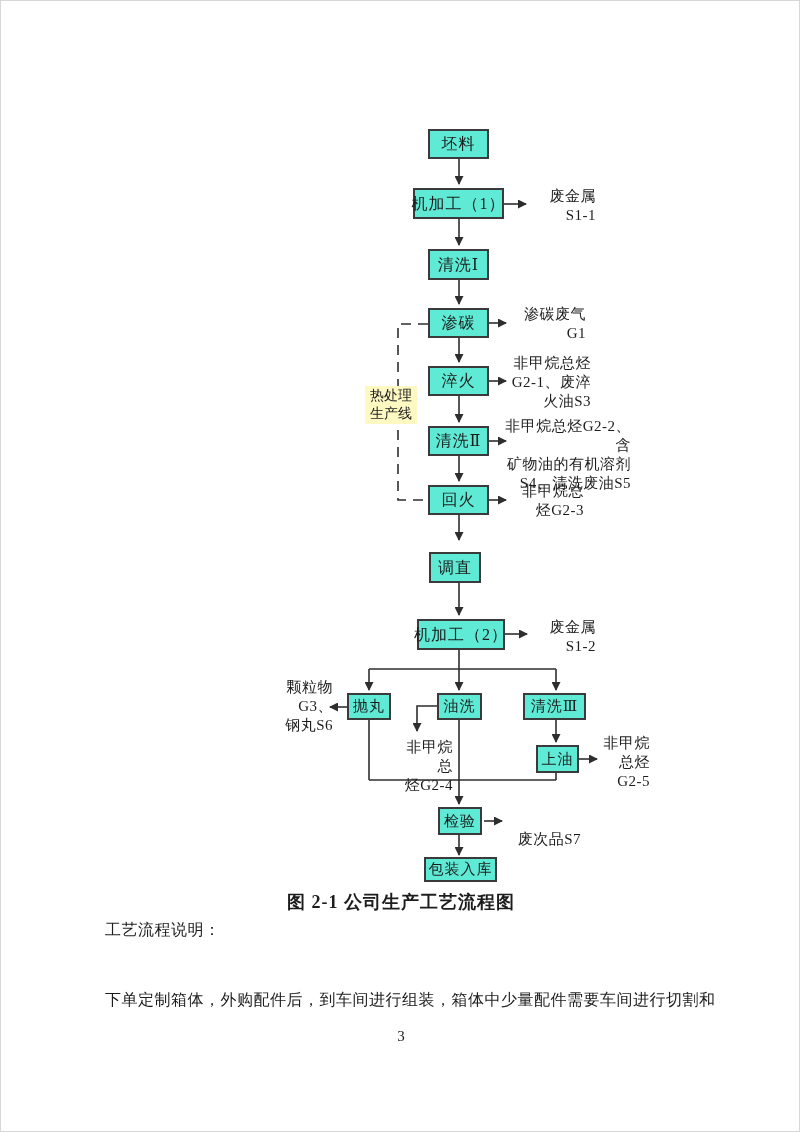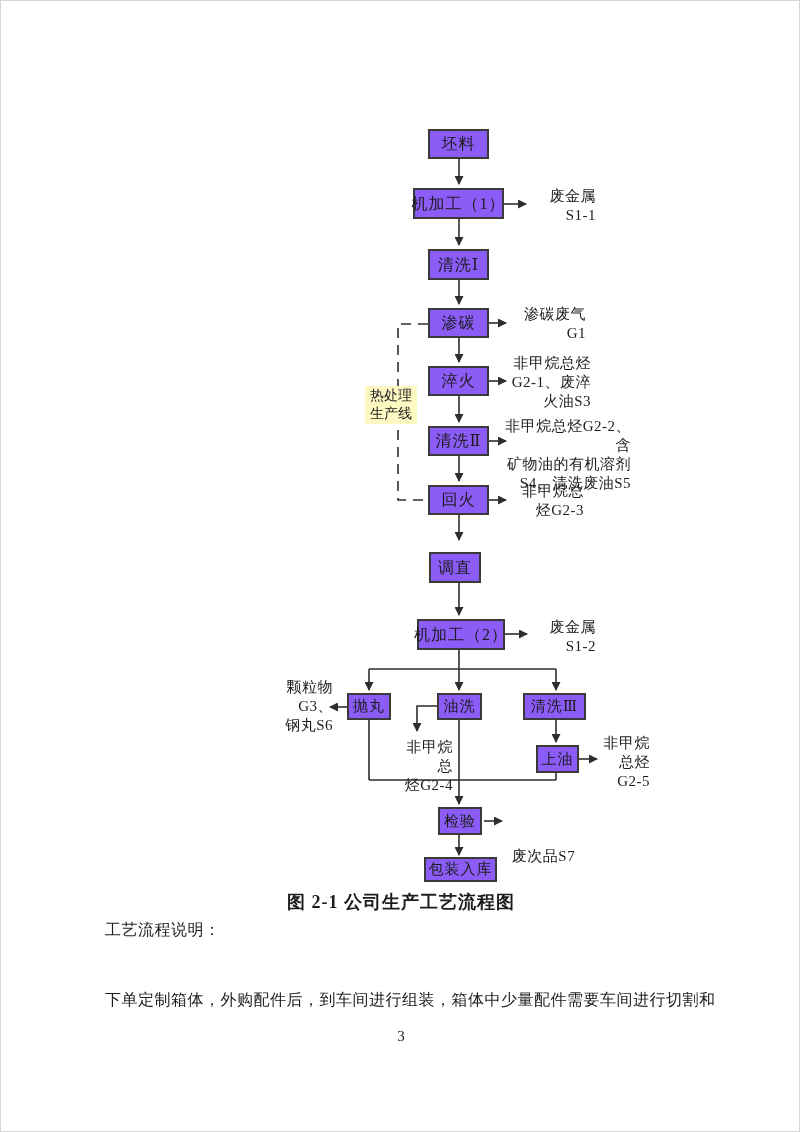--- a/index.html
+++ b/index.html
@@ -6,21 +6,21 @@
   body{
     width:800px;height:1132px;position:relative;background:#ffffff;
     font-family:"Liberation Serif","DejaVu Serif",serif;
     color:#1c1c1c;overflow:hidden;
     box-sizing:border-box;border:1px solid #d6d6d6;
   }
   .page{position:absolute;left:0;top:0;width:800px;height:1132px;}
   svg.connectors{position:absolute;left:0;top:0;pointer-events:none;}
   .node{
     position:absolute;box-sizing:border-box;
-    border:2px solid #3a3a3a;background:#8b5cf6;
+    border:2px solid #3a3a3a;background:#5eead4;
     display:flex;align-items:center;justify-content:center;
     font-size:16px;line-height:1;letter-spacing:1px;
     white-space:nowrap;
   }
   .node.small{font-size:15px;}
   .ann{
     position:absolute;font-size:15px;line-height:19px;
     white-space:pre-line;text-align:right;letter-spacing:0.5px;
   }
   .group-label{
@@ -110,21 +110,21 @@
   <div class="ann" style="left:515px;top:617px;width:80px">废金属
 S1-2</div>
   <div class="ann" style="left:278px;top:677px;width:54px">颗粒物
 G3、
 钢丸S6</div>
   <div class="ann" style="left:392px;top:737px;width:60px">非甲烷总
 烃G2-4</div>
   <div class="ann" style="left:597px;top:733px;width:52px">非甲烷
 总烃
 G2-5</div>
-  <div class="ann" style="left:505px;top:846px;width:75px;text-align:center">废次品S7</div>
+  <div class="ann" style="left:505px;top:829px;width:75px;text-align:right">废次品S7</div>
 
   <div class="group-label" style="left:364px;top:385px;width:48px">热处理
 生产线</div>
 
   <div class="caption" style="top:889px">图 2-1 公司生产工艺流程图</div>
 
   <div class="body-text" style="left:104px;top:919px">工艺流程说明：</div>
   <div class="body-text" style="left:104px;top:989px">下单定制箱体，外购配件后，到车间进行组装，箱体中少量配件需要车间进行切割和</div>
 
   <div class="page-number" style="top:1027px">3</div>

